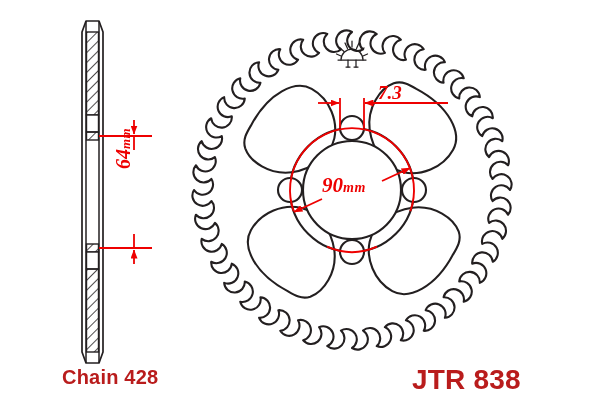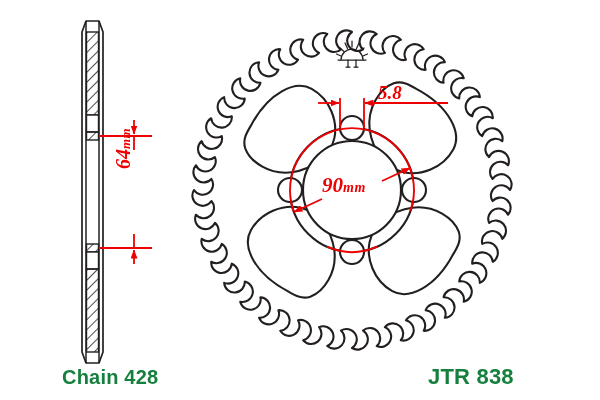--- a/index.html
+++ b/index.html
@@ -20,32 +20,32 @@
     top: 0;
     width: 600px;
     height: 400px;
     display: block;
   }
   .caption {
     position: absolute;
     font-family: "Liberation Sans", sans-serif;
     font-weight: bold;
     font-size: 20px;
-    color: #15803d;
+    color: #b91c1c;
     letter-spacing: 0.2px;
     white-space: nowrap;
   }
   #caption-chain {
     left: 62px;
     top: 366px;
   }
   #caption-part {
-    left: 428px;
+    left: 412px;
     top: 364px;
-    font-size: 22px;
+    font-size: 28px;
   }
   .dimtext {
     position: absolute;
     color: #ee0000;
     font-family: "Liberation Serif", serif;
     font-style: italic;
     font-weight: bold;
     white-space: nowrap;
   }
   #dim-80 {
@@ -207,15 +207,15 @@
     </g>
   </g>
 </svg>
 
 <div class="caption" id="caption-chain">Chain 428</div>
 
 <div class="caption" id="caption-part">JTR 838</div>
 
 <div class="dimtext" id="dim-80"><span>90</span><span class="unit">mm</span></div>
 
-<div class="dimtext" id="dim-85">5.8</div>
+<div class="dimtext" id="dim-85">7.3</div>
 
 <div class="dimtext" id="dim-64"><span>64</span><span class="unit">mm</span></div>
 
 </body></html>

